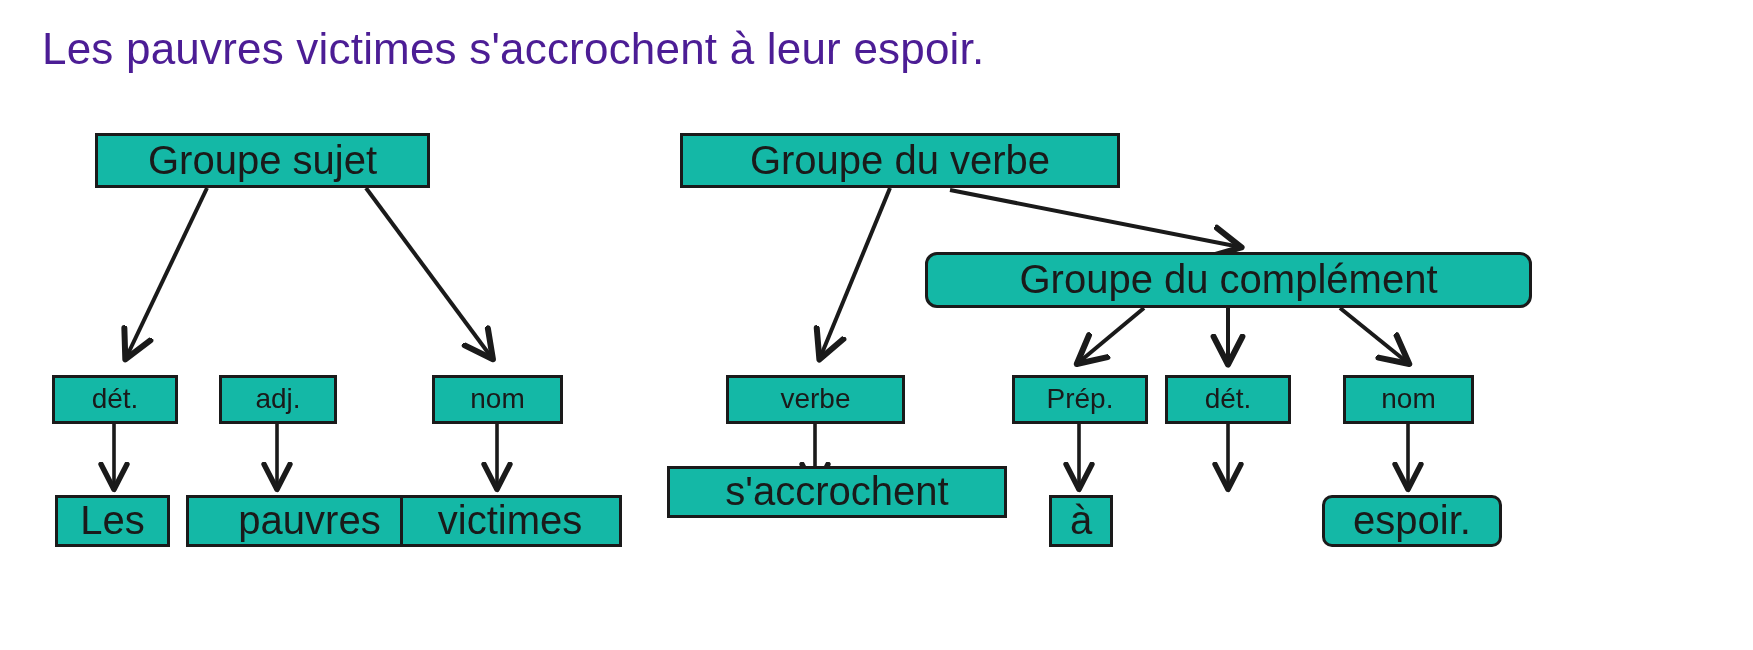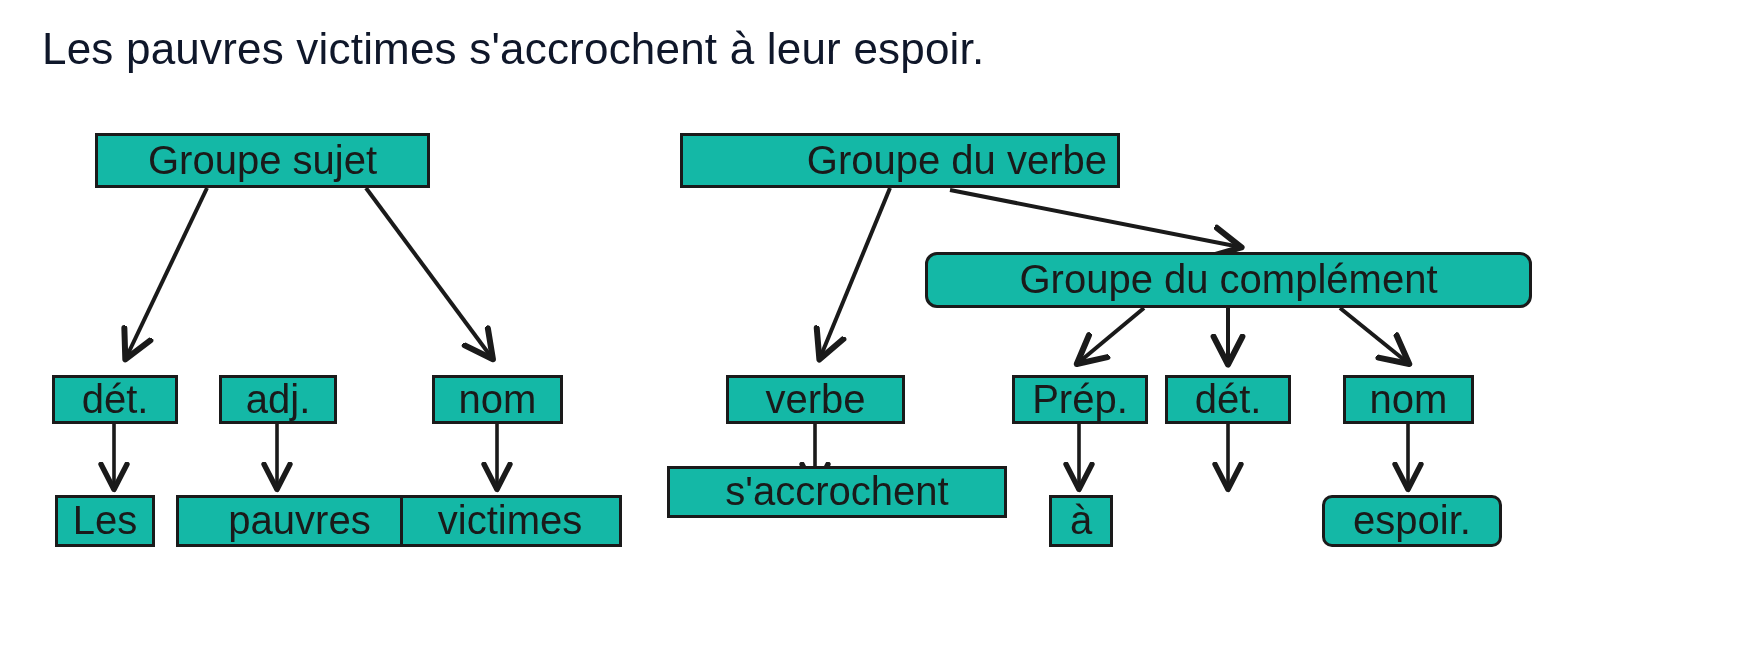--- a/index.html
+++ b/index.html
@@ -20,21 +20,21 @@
     width: 1753px;
     height: 650px;
   }
   .sentence-title {
     position: absolute;
     left: 42px;
     top: 22px;
     font-size: 44px;
     line-height: 54px;
     letter-spacing: 0.2px;
-    color: #0f172a;
+    color: #4c1d95;
     white-space: nowrap;
   }
   svg#edges {
     position: absolute;
     left: 0;
     top: 0;
     width: 1753px;
     height: 650px;
     pointer-events: none;
   }
@@ -50,21 +50,21 @@
     line-height: 1;
     color: #1a1a1a;
     white-space: nowrap;
     padding: 0 10px;
   }
   .node-box .node-label {
     display: block;
     transform: translateY(-1px);
   }
   .level-phrase { font-size: 40px; }
-  .level-pos { font-size: 40px; }
+  .level-pos { font-size: 28px; }
   .level-word { font-size: 40px; }
 </style>
 </head>
 <body>
 
 <div id="diagram-root">
 
   <div class="sentence-title">Les pauvres victimes s'accrochent à leur espoir.</div>
 
   <svg id="edges" viewBox="0 0 1753 650" xmlns="http://www.w3.org/2000/svg">
@@ -90,21 +90,21 @@
     <line x1="815" y1="424" x2="815" y2="488" stroke="#1a1a1a" stroke-width="3.6" marker-end="url(#arrowhead)"></line>
     <line x1="1079" y1="424" x2="1079" y2="488" stroke="#1a1a1a" stroke-width="3.6" marker-end="url(#arrowhead)"></line>
     <line x1="1228" y1="424" x2="1228" y2="488" stroke="#1a1a1a" stroke-width="3.6" marker-end="url(#arrowhead)"></line>
     <line x1="1408" y1="424" x2="1408" y2="488" stroke="#1a1a1a" stroke-width="3.6" marker-end="url(#arrowhead)"></line>
   </svg>
 
   <div class="node-box level-phrase" style="left:95px; top:133px; width:335px; height:55px;">
     <span class="node-label">Groupe sujet</span>
   </div>
 
-  <div class="node-box level-phrase" style="left:680px; top:133px; width:440px; height:55px;justify-content:flex-end;">
+  <div class="node-box level-phrase" style="left:680px; top:133px; width:440px; height:55px;">
     <span class="node-label">Groupe du verbe</span>
   </div>
 
   <div class="node-box level-phrase" style="left:925px; top:252px; width:607px; height:56px;border-radius:12px;">
     <span class="node-label">Groupe du complément</span>
   </div>
 
   <div class="node-box level-pos" style="left:52px; top:375px; width:126px; height:49px;">
     <span class="node-label">dét.</span>
   </div>
@@ -126,25 +126,25 @@
   </div>
 
   <div class="node-box level-pos" style="left:1165px; top:375px; width:126px; height:49px;">
     <span class="node-label">dét.</span>
   </div>
 
   <div class="node-box level-pos" style="left:1343px; top:375px; width:131px; height:49px;">
     <span class="node-label">nom</span>
   </div>
 
-  <div class="node-box level-word" style="left:55px; top:495px; width:100px; height:52px;">
+  <div class="node-box level-word" style="left:55px; top:495px; width:115px; height:52px;">
     <span class="node-label">Les</span>
   </div>
 
-  <div class="node-box level-word" style="left:176px; top:495px; width:247px; height:52px;">
+  <div class="node-box level-word" style="left:186px; top:495px; width:247px; height:52px;">
     <span class="node-label">pauvres</span>
   </div>
 
   <div class="node-box level-word" style="left:400px; top:495px; width:222px; height:52px;padding-left:8px;">
     <span class="node-label">victimes</span>
   </div>
 
   <div class="node-box level-word" style="left:667px; top:466px; width:340px; height:52px;">
     <span class="node-label">s'accrochent</span>
   </div>

